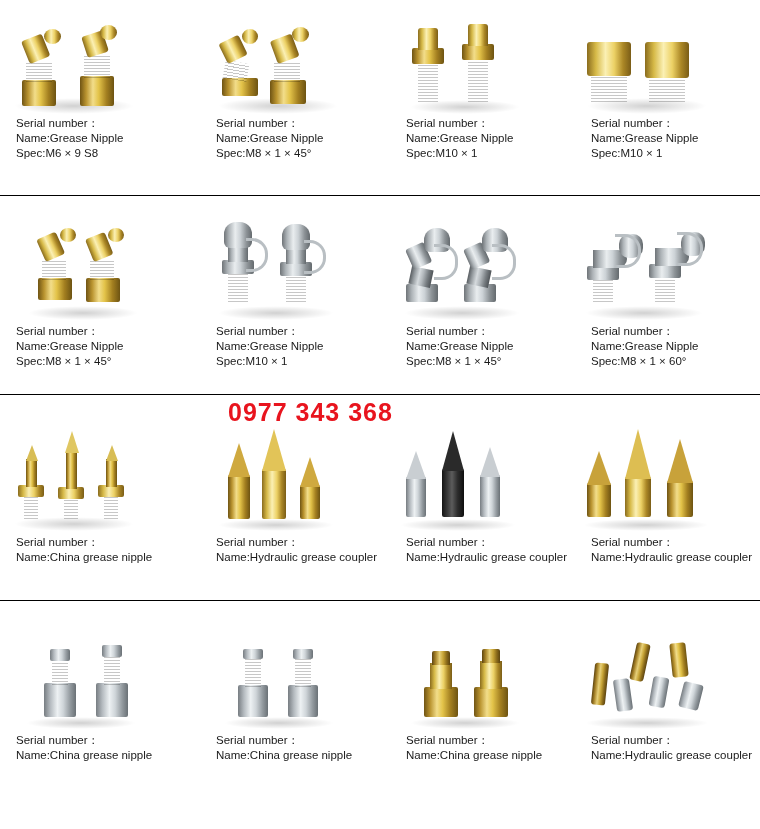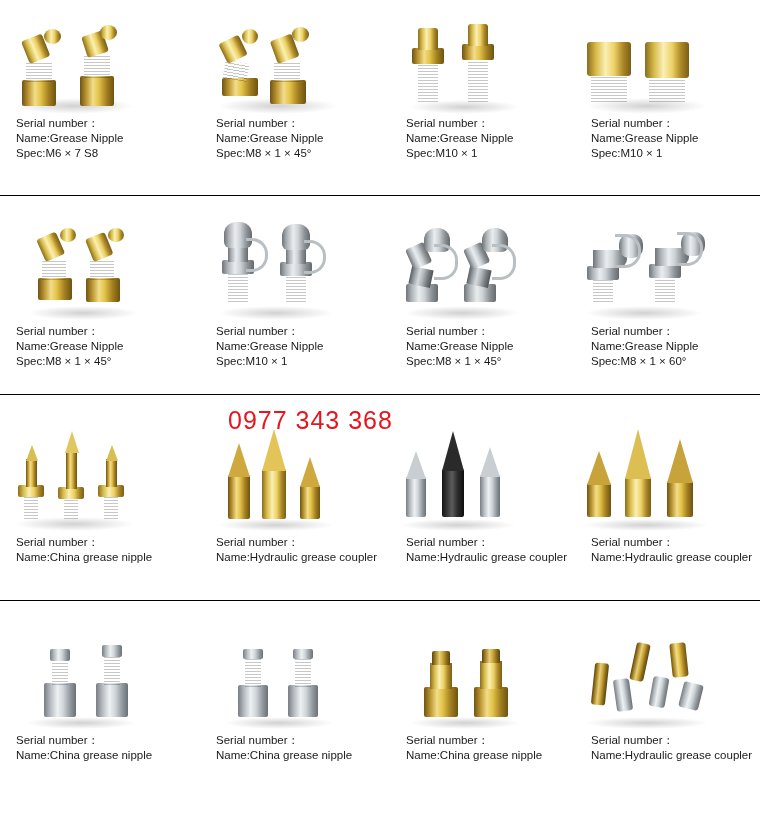--- a/index.html
+++ b/index.html
@@ -39,25 +39,24 @@
     font-size: 11.5px;
     line-height: 15px;
     color: #1a1a1a;
     white-space: nowrap;
   }
   .phone-overlay {
     position: absolute;
     left: 228px;
     top: 398px;
     font-size: 25px;
-    font-weight: normal;
+    font-weight: bold;
     color: #e8141e;
     letter-spacing: 1px;
     font-family: "Liberation Sans", sans-serif;
-    margin-top: 8px;
   }
   
   .part {
     position: absolute;
     bottom: 0;
   }
   .stage {
     position: relative;
     width: 190px;
     height: 118px;
@@ -130,21 +129,21 @@
         <div class="part ball brass-l" style="left:44px;bottom:72px;width:17px;height:15px;"></div>
 
         <div class="part hex brass" style="left:80px;bottom:10px;width:34px;height:30px;"></div>
         <div class="part brass-d thread" style="left:84px;bottom:38px;width:26px;height:22px;"></div>
         <div class="part brass-l" style="left:88px;bottom:58px;width:22px;height:22px;transform:rotate(-18deg);transform-origin:bottom left;border-radius:3px;"></div>
         <div class="part ball brass-l" style="left:100px;bottom:76px;width:17px;height:15px;"></div>
       </div>
       <div class="caption">
         <div class="line">Serial number：</div>
         <div class="line">Name:Grease Nipple</div>
-        <div class="line">Spec:M6 × 7    S8</div>
+        <div class="line">Spec:M6 × 9    S8</div>
       </div>
     </div>
 
     <div class="cell" style="width:190px;">
       <div class="stage" style="height:116px;">
         <div class="shade" style="left:18px;top:98px;width:120px;height:16px;"></div>
         <div class="part hex brass" style="left:22px;bottom:20px;width:36px;height:18px;"></div>
         <div class="part brass-d thread" style="left:24px;bottom:36px;width:24px;height:18px;transform:rotate(10deg);"></div>
         <div class="part brass-l" style="left:28px;bottom:52px;width:22px;height:22px;transform:rotate(-26deg);transform-origin:bottom left;border-radius:3px;"></div>
         <div class="part ball brass-l" style="left:42px;bottom:72px;width:16px;height:15px;"></div>

